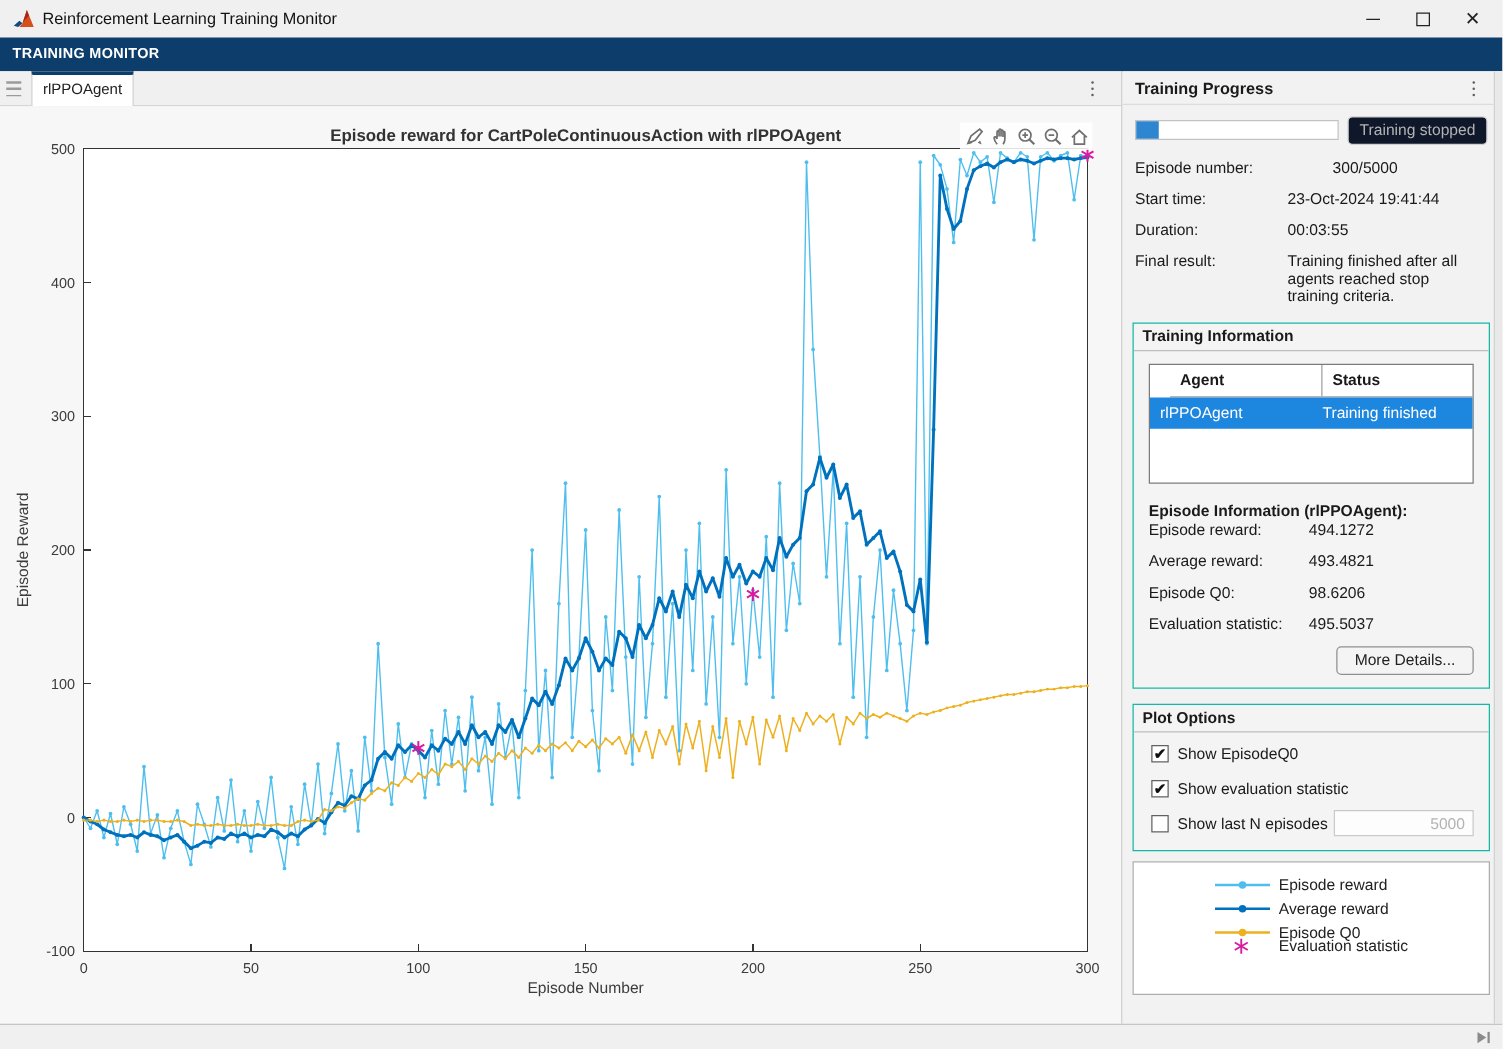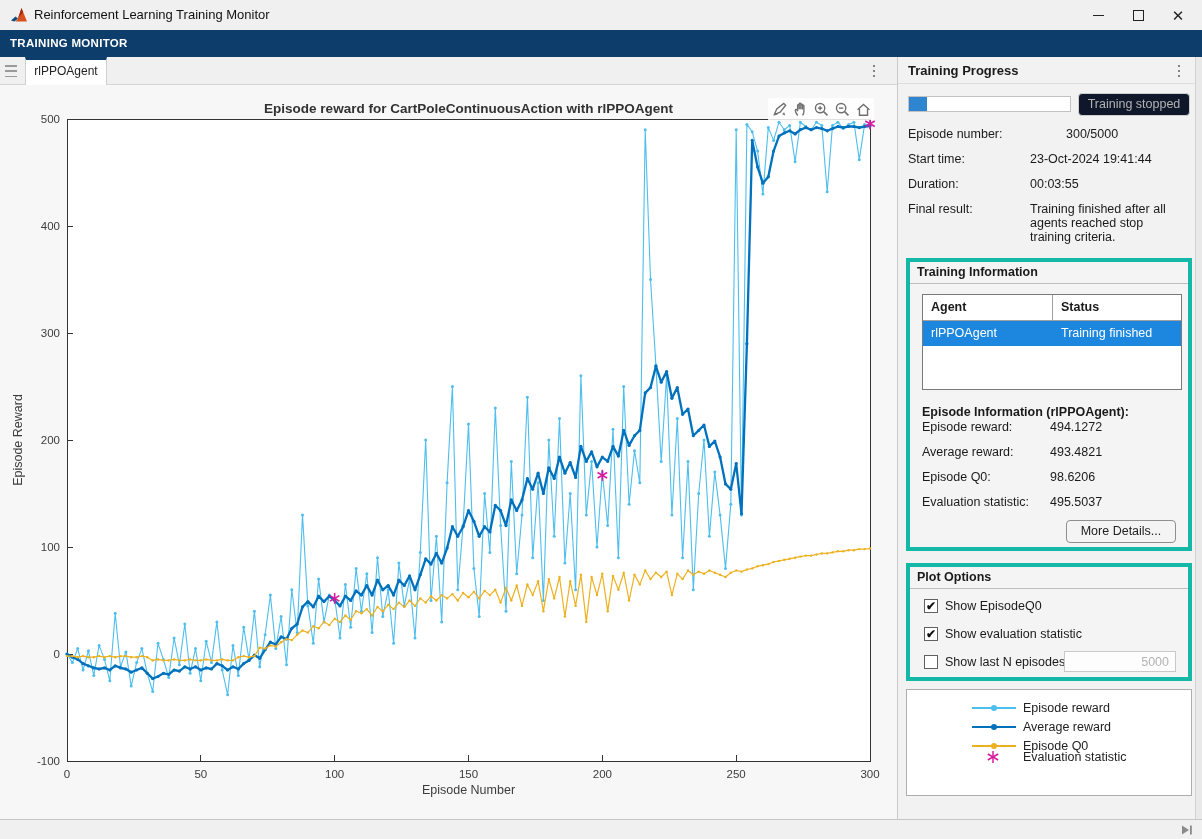--- a/index.html
+++ b/index.html
@@ -48,26 +48,26 @@
   .rp-header .kebab { position:absolute; right:14px; top:5px; }
 
   .progress-track { position:absolute; left:10px; top:39px; width:163px; height:16px; background:#fff; border:1px solid #c2c2c2; }
   .progress-fill { height:100%; background:#2e86d1; width:11%; }
   .stop-btn { position:absolute; right:12px; top:36px; width:112px; height:23px; border:1px solid #cfcfcf; border-radius:4px; background:#0f172a; color:#b3b3b3; font-size:12.5px; text-align:center; line-height:21px; }
 
   .kv-row { position:absolute; left:10px; width:282px; display:flex; }
   .kv-label { width:122px; flex:none; }
   .kv-value { width:152px; flex:none; }
 
-  .section { position:absolute; left:8px; width:286px; border:4px solid #14b8a6; background:#f4f4f4; }
+  .section { position:absolute; left:8px; width:286px; border:1px solid #14b8a6; background:#f4f4f4; }
   .section-title { height:22px; line-height:21px; padding-left:7px; font-weight:bold; border-bottom:1px solid #bdbdbd; }
 
   
   .agents-table { position:absolute; left:12px; top:32px; width:260px; height:96px; background:#fff; border:1px solid #7a7a7a; }
-  .at-header { display:flex; height:26px; line-height:25px; font-weight:bold; border-bottom:1px solid #9f9f9f; }
+  .at-header { display:flex; height:26px; line-height:25px; font-weight:bold; border-bottom:1px solid #9f9f9f;margin-left:16px; }
   .at-col1 { width:130px; padding-left:8px; border-right:1px solid #9f9f9f; }
   .at-col2 { width:128px; padding-left:8px; }
   .at-row { display:flex; height:25px; line-height:25px; }
   .at-row.selected { background:#1d87e0; color:#fff; }
   .at-row .at-col1 { border-right:none; }
 
   .ep-info-title { position:absolute; left:12px; top:143px; font-weight:bold; }
   .ep-row { position:absolute; left:12px; width:262px; display:flex; }
   .ep-label { width:128px; flex:none; }
   .more-btn { position:absolute; right:12px; top:258px; width:110px; height:23px; border:1px solid #8f8f8f; border-radius:4px; background:#f4f4f4; text-align:center; line-height:21px; font-size:12.5px; color:#222; }

